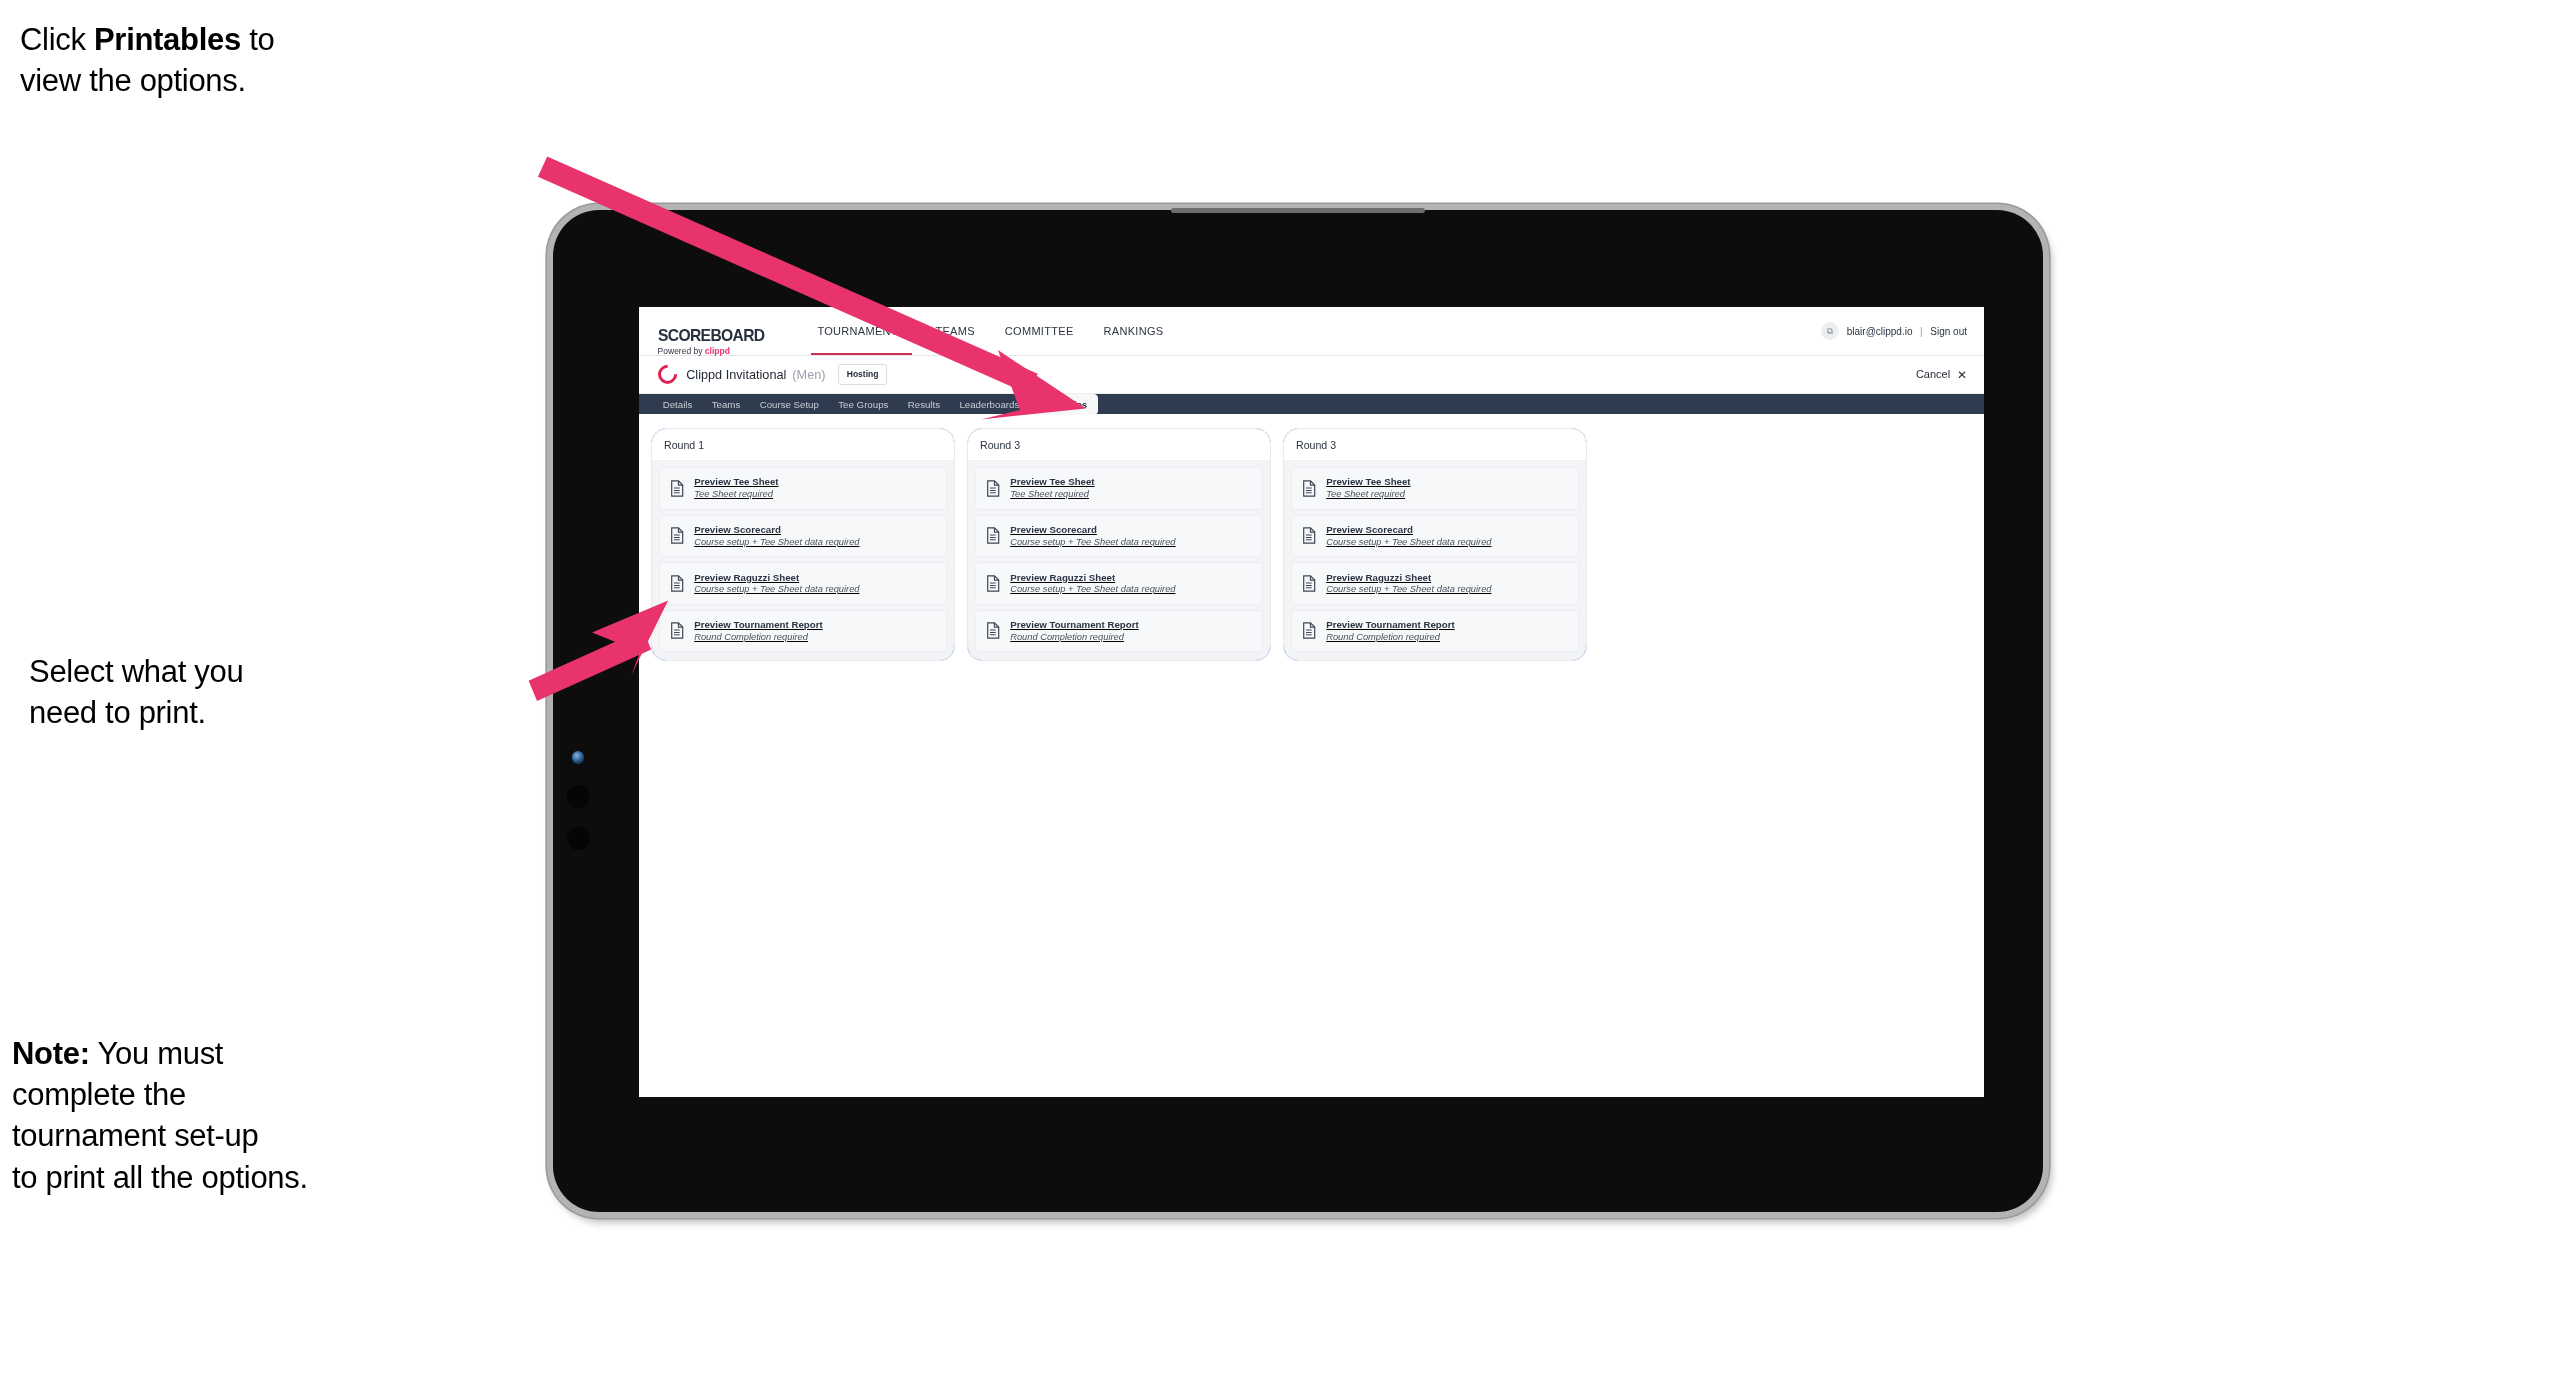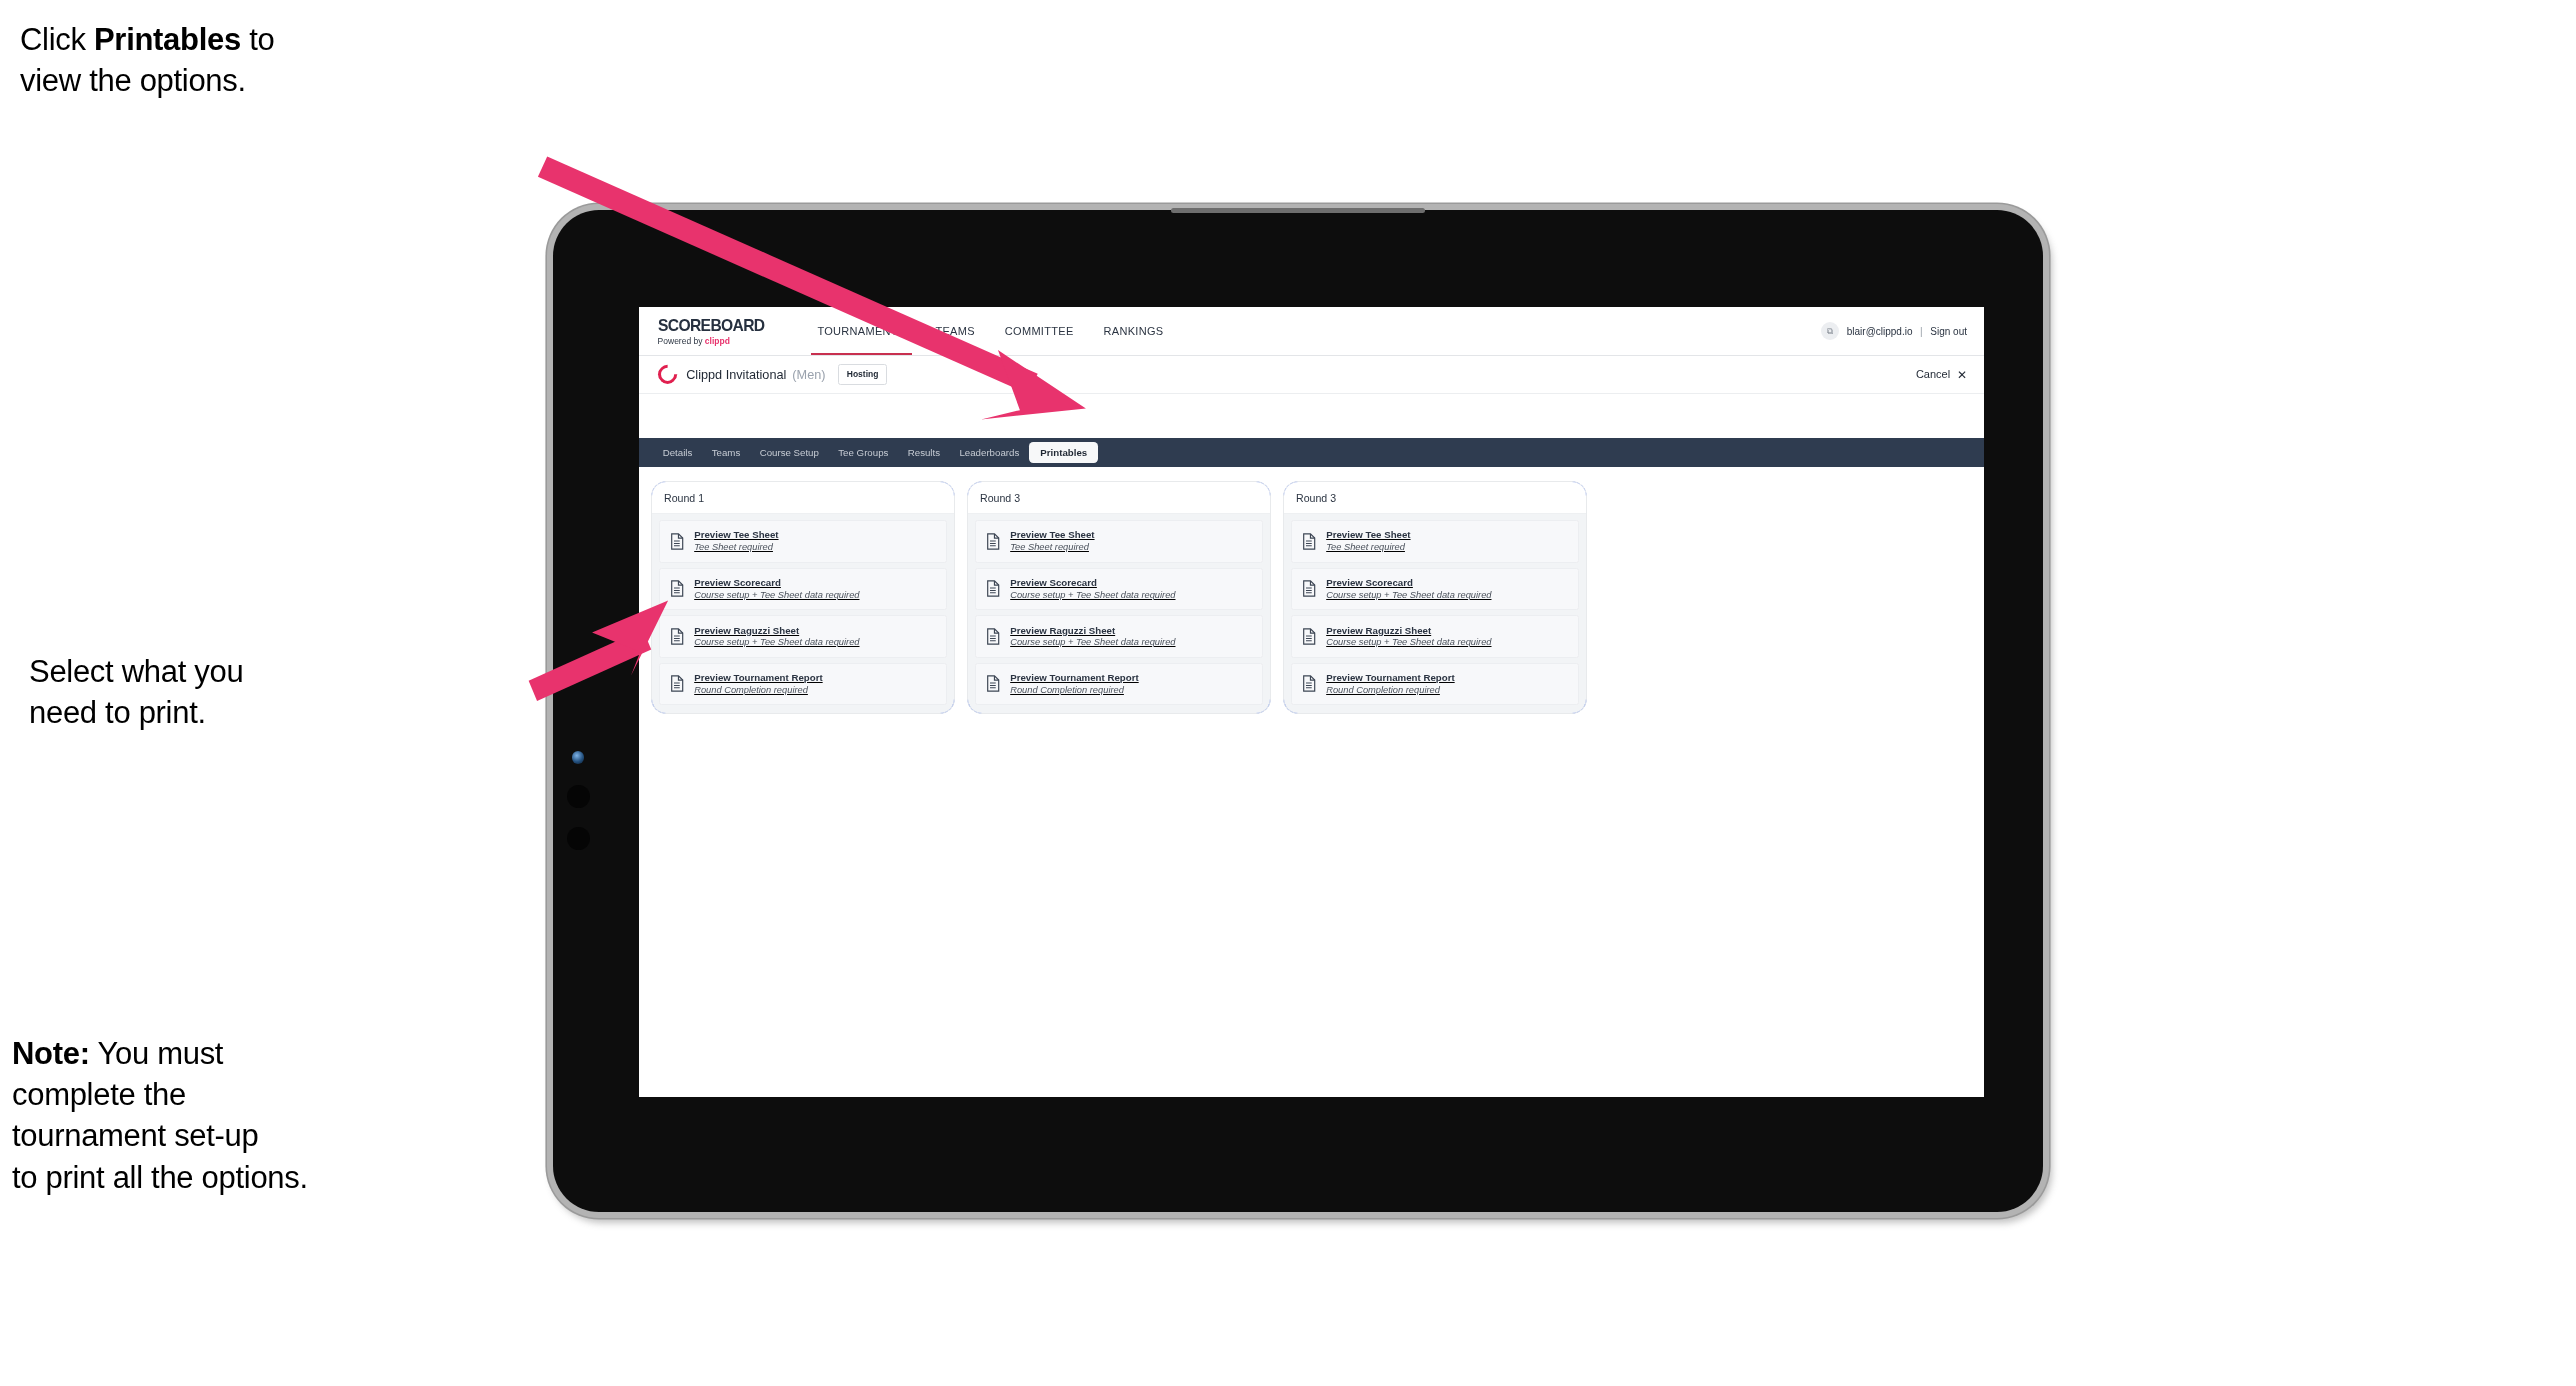--- a/index.html
+++ b/index.html
@@ -88,21 +88,21 @@
     height: 49px;
     background: #ffffff;
     border-bottom: 0.8px solid #e3e5e8;
     display: flex;
     align-items: stretch;
     padding-left: 18.6px;
   }
   .brand {
     display: flex;
     flex-direction: column;
-    justify-content: center;
+    justify-content: flex-end;
     padding-right: 29px;
   }
   .brand-title {
     font-family: "Liberation Sans", sans-serif;
     font-weight: 700;
     font-size: 17px;
     letter-spacing: -0.7px;
     color: #26303f;
     line-height: 1;
     transform: scaleX(0.92);
@@ -199,27 +199,26 @@
     align-items: flex-start;
     gap: 6.8px;
     font-size: 11px;
     color: #1f2733;
     cursor: pointer;
   }
   .cancel-x { font-size: 12px; }
 
   
   .tabstrip {
-    height: 29px;
+    height: 20px;
     background: #2f3c50;
     display: flex;
     align-items: center;
     padding-left: 14.4px;
     gap: 0.8px;
-    margin-top: 44px;
   }
   .tab {
     font-size: 9.7px;
     color: #c7ccd4;
     padding: 4.2px 9.3px;
     border-radius: 3.4px 3.4px 0 0;
     cursor: pointer;
     white-space: nowrap;
   }
   .tab.active {

